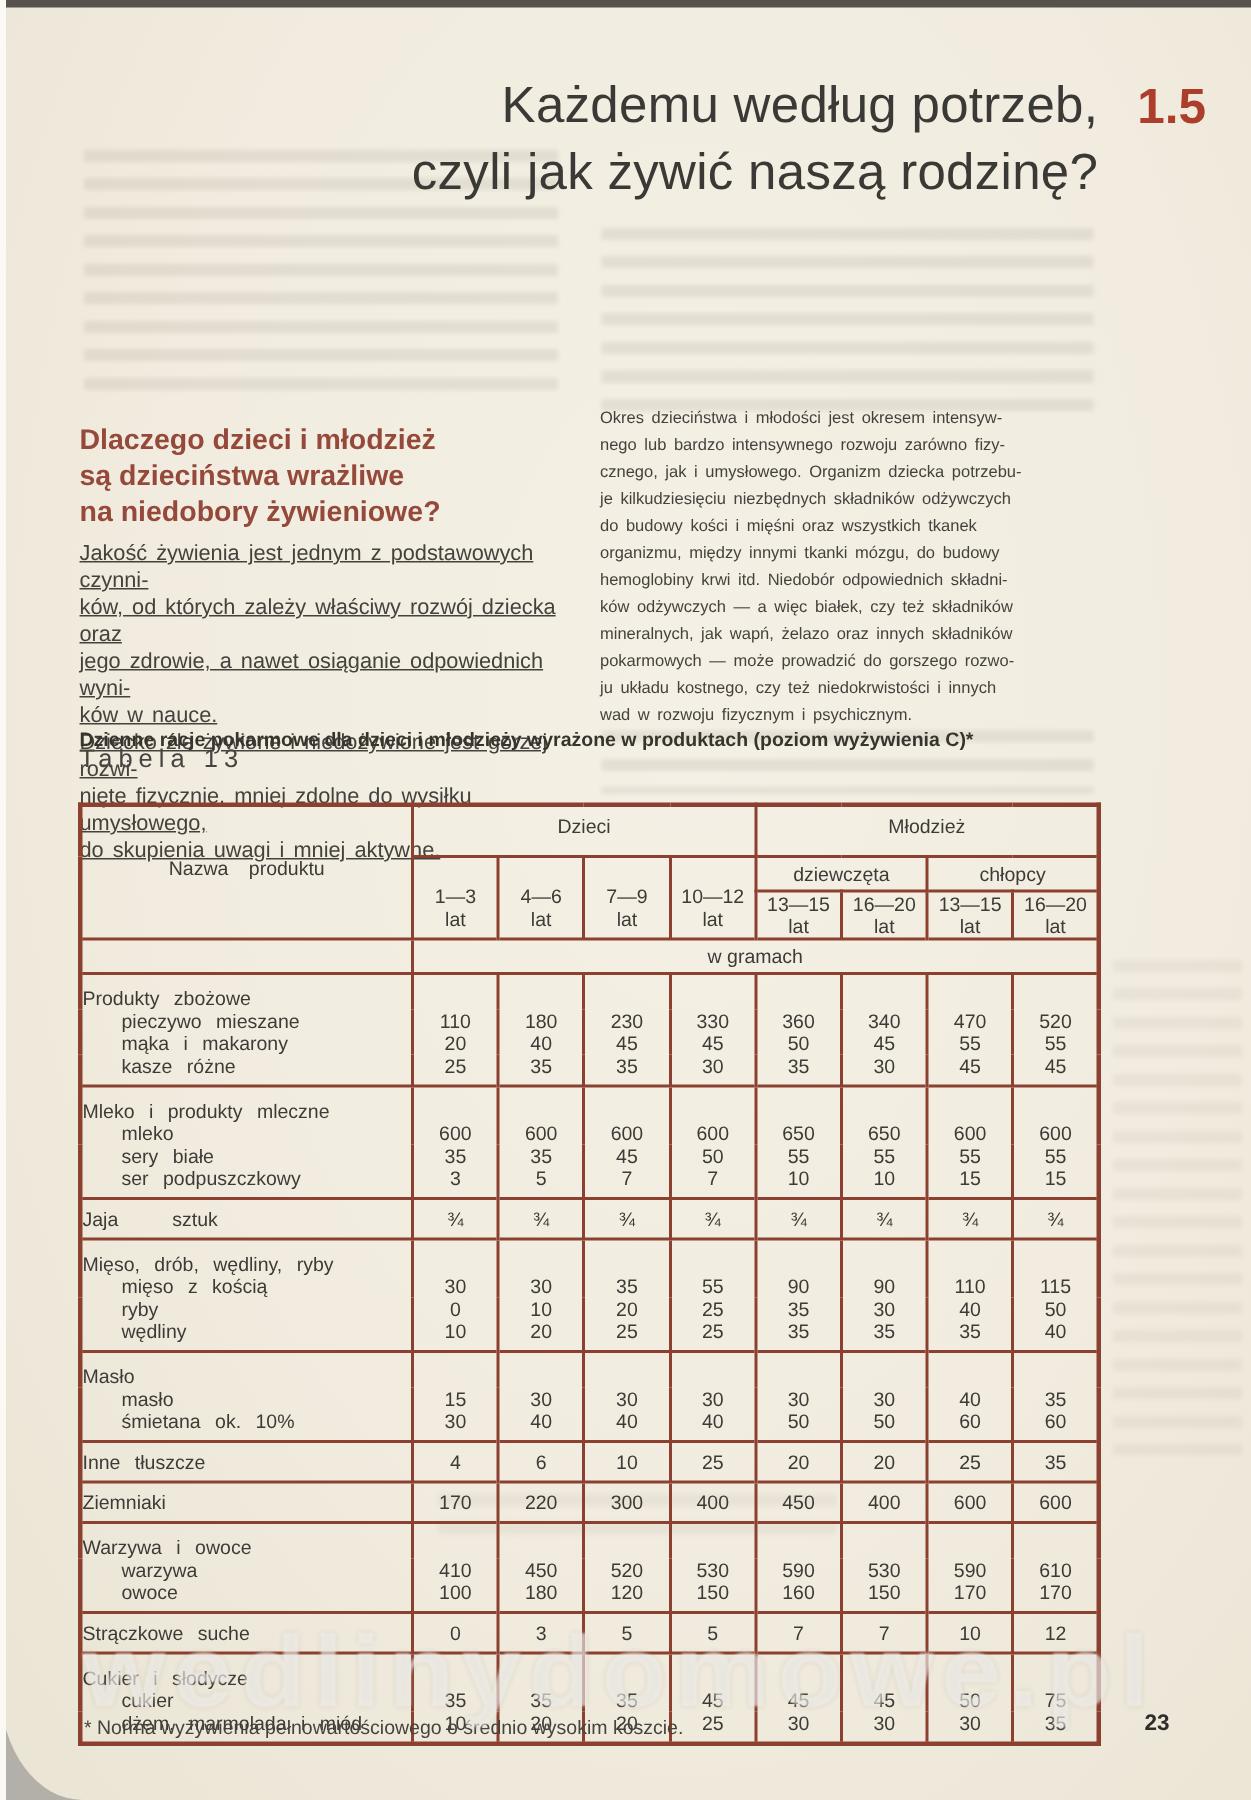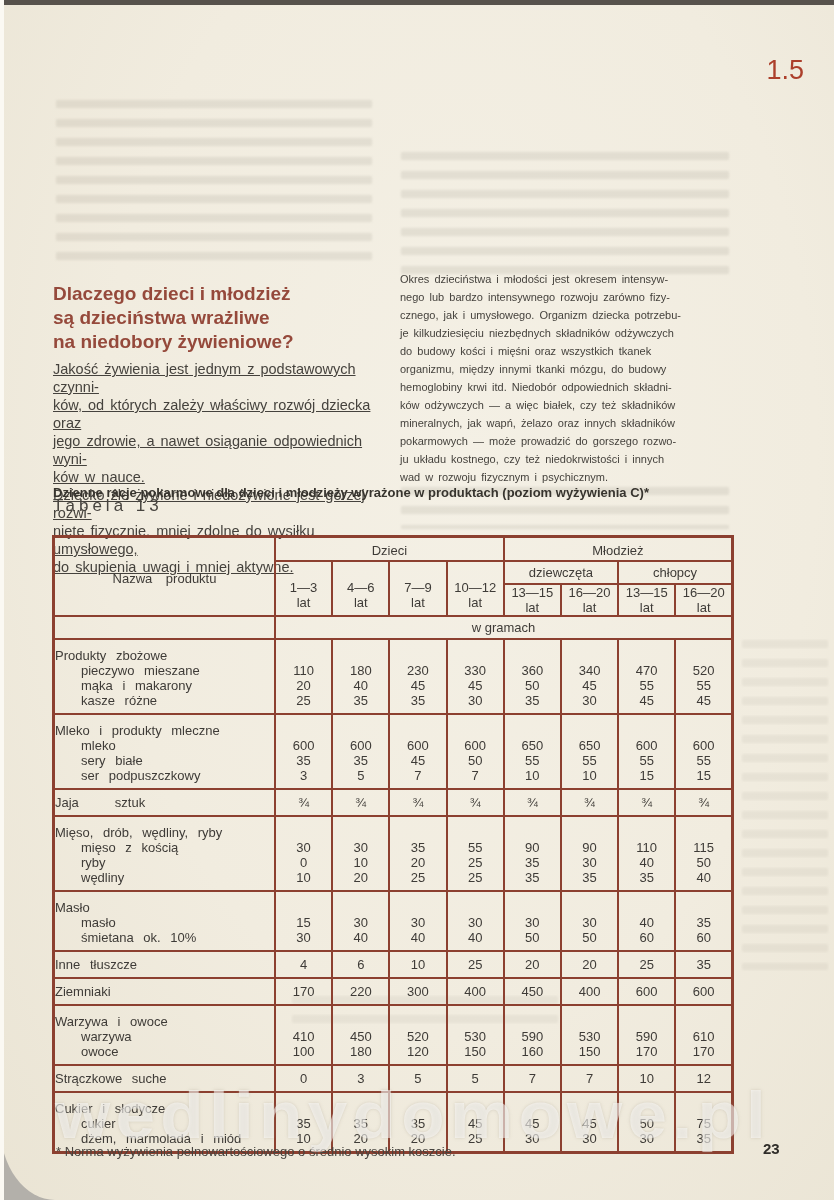--- a/index.html
+++ b/index.html
@@ -32,21 +32,21 @@
 
   .title-row{
     position:absolute;top:48px;right:30px;
     display:flex;align-items:flex-start;
   }
   .title{
     text-align:right;font-size:34px;line-height:45px;color:#3b3936;
     font-weight:400;letter-spacing:0.2px;white-space:pre-line;margin:0;
   }
   .section-num{
-    font-size:27px;font-weight:400;color:var(--num-red);
+    font-size:33px;font-weight:700;color:var(--num-red);
     margin-left:26px;line-height:45px;
   }
 
   .lc-heading{
     position:absolute;left:53px;top:282px;width:340px;
     font-size:19px;line-height:24px;font-weight:700;color:var(--red);
     white-space:pre-line;
   }
   .lc-body{
     position:absolute;left:53px;top:360px;width:330px;
@@ -70,21 +70,21 @@
 
   table.nutri{
     position:absolute;left:52px;top:535px;width:682px;
     border-collapse:collapse;table-layout:fixed;
     color:var(--tbl-ink);font-size:13px;
   }
   table.nutri{border:3px solid var(--bd);}
   table.nutri td{border-left:2px solid var(--bd);border-right:2px solid var(--bd);padding:0;vertical-align:middle;}
   td.name-col{width:219px;}
   td.v{text-align:center;}
-  tr.hdr-groups td{border-bottom:2px solid var(--bd);text-align:center;padding:5px 0 2px;}
+  tr.hdr-groups td{border-bottom:2px solid var(--bd);text-align:center;padding:5px 0 12px;}
   tr.hdr-sub td.sub{border-bottom:2px solid var(--bd);text-align:center;padding:3px 0;}
   td.age{
     text-align:center;white-space:pre-line;line-height:15px;padding:3px 0 4px;border-radius:19px;
   }
   td.age.tall{vertical-align:bottom;padding-bottom:5px;}
   td.name-h{
     text-align:left;padding-left:10px;word-spacing:10px;vertical-align:middle;
   }
   tr.unit-row td{border-top:2px solid var(--bd);border-bottom:2px solid var(--bd);text-align:center;padding:3px 0;}
   tr.block-start td{border-top:2px solid var(--bd);}
@@ -125,20 +125,22 @@
   <div class="edge-top"></div>
   <div class="edge-left"></div>
 
   <div class="ghost" style="left:56px;top:100px;width:316px;height:168px;"></div>
   <div class="ghost" style="left:401px;top:152px;width:328px;height:122px;"></div>
   <div class="ghost" style="left:401px;top:487px;width:328px;height:42px;"></div>
   <div class="ghost light" style="left:742px;top:640px;width:86px;height:330px;"></div>
   <div class="ghost light" style="left:292px;top:996px;width:266px;height:38px;"></div>
 
   <div class="title-row">
+    <h1 class="title">Każdemu według potrzeb,
+czyli jak żywić naszą rodzinę?</h1>
     <div class="section-num">1.5</div>
   </div>
 
   <div class="lc-heading">Dlaczego dzieci i młodzież
 są dzieciństwa wrażliwe
 na niedobory żywieniowe?</div>
   <div class="lc-body">Jakość żywienia jest jednym z podstawowych czynni-
 ków, od których zależy właściwy rozwój dziecka oraz
 jego zdrowie, a nawet osiąganie odpowiednich wyni-
 ków w nauce.

